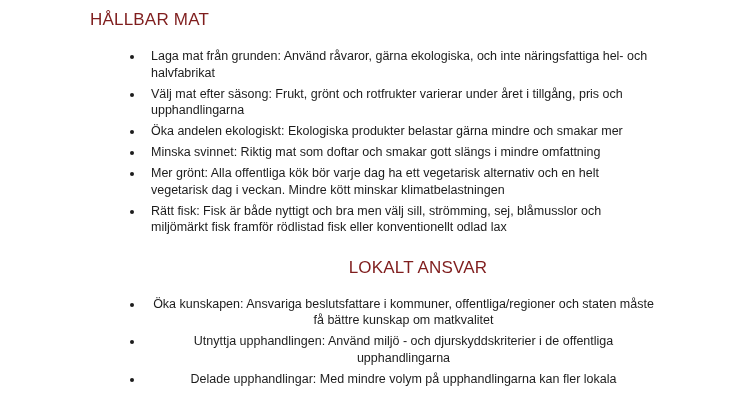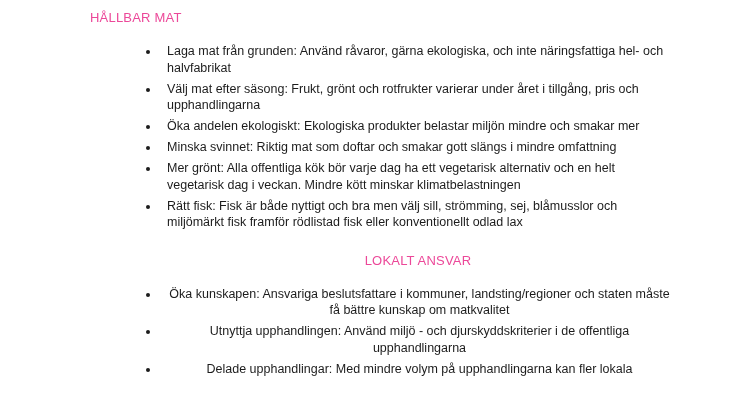--- a/index.html
+++ b/index.html
@@ -19,28 +19,28 @@
     padding: 10px 0 0 90px;
   }
   .section {
     margin: 0;
   }
   .section + .section {
     margin-top: 22px;
     text-align: center;
   }
   .section-heading {
-    font-size: 13px;
+    font-size: 17px;
     font-weight: normal;
     letter-spacing: 0.2px;
     margin: 0 0 18px 0;
-    color: #ec4899;
+    color: #7f1d1d;
   }
   ul.bullets {
-    margin: 16px;
+    margin: 0;
     padding: 0 0 0 54px;
     width: 512px;
     list-style: disc outside;
     font-size: 12.5px;
     line-height: 16.5px;
   }
   ul.bullets li {
     margin: 0 0 4.5px 0;
     padding-left: 7px;
   }
@@ -48,29 +48,29 @@
 </head>
 <body>
 
 <div class="page">
 
   <div class="section">
     <h2 class="section-heading">HÅLLBAR MAT</h2>
     <ul class="bullets">
         <li>Laga mat från grunden: Använd råvaror, gärna ekologiska, och inte näringsfattiga hel- och halvfabrikat</li>
         <li>Välj mat efter säsong: Frukt, grönt och rotfrukter varierar under året i tillgång, pris och upphandlingarna</li>
-        <li>Öka andelen ekologiskt: Ekologiska produkter belastar miljön mindre och smakar mer</li>
+        <li>Öka andelen ekologiskt: Ekologiska produkter belastar gärna mindre och smakar mer</li>
         <li>Minska svinnet: Riktig mat som doftar och smakar gott slängs i mindre omfattning</li>
         <li>Mer grönt: Alla offentliga kök bör varje dag ha ett vegetarisk alternativ och en helt vegetarisk dag i veckan. Mindre kött minskar klimatbelastningen</li>
         <li>Rätt fisk: Fisk är både nyttigt och bra men välj sill, strömming, sej, blåmusslor och miljömärkt fisk framför rödlistad fisk eller konventionellt odlad lax</li>
       </ul>
   </div>
 
   <div class="section">
     <h2 class="section-heading">LOKALT ANSVAR</h2>
     <ul class="bullets">
-        <li>Öka kunskapen: Ansvariga beslutsfattare i kommuner, landsting/regioner och staten måste få bättre kunskap om matkvalitet</li>
+        <li>Öka kunskapen: Ansvariga beslutsfattare i kommuner, offentliga/regioner och staten måste få bättre kunskap om matkvalitet</li>
         <li>Utnyttja upphandlingen: Använd miljö - och djurskyddskriterier i de offentliga upphandlingarna</li>
         <li>Delade upphandlingar: Med mindre volym på upphandlingarna kan fler lokala</li>
       </ul>
   </div>
 
 </div>
 
 </body></html>

